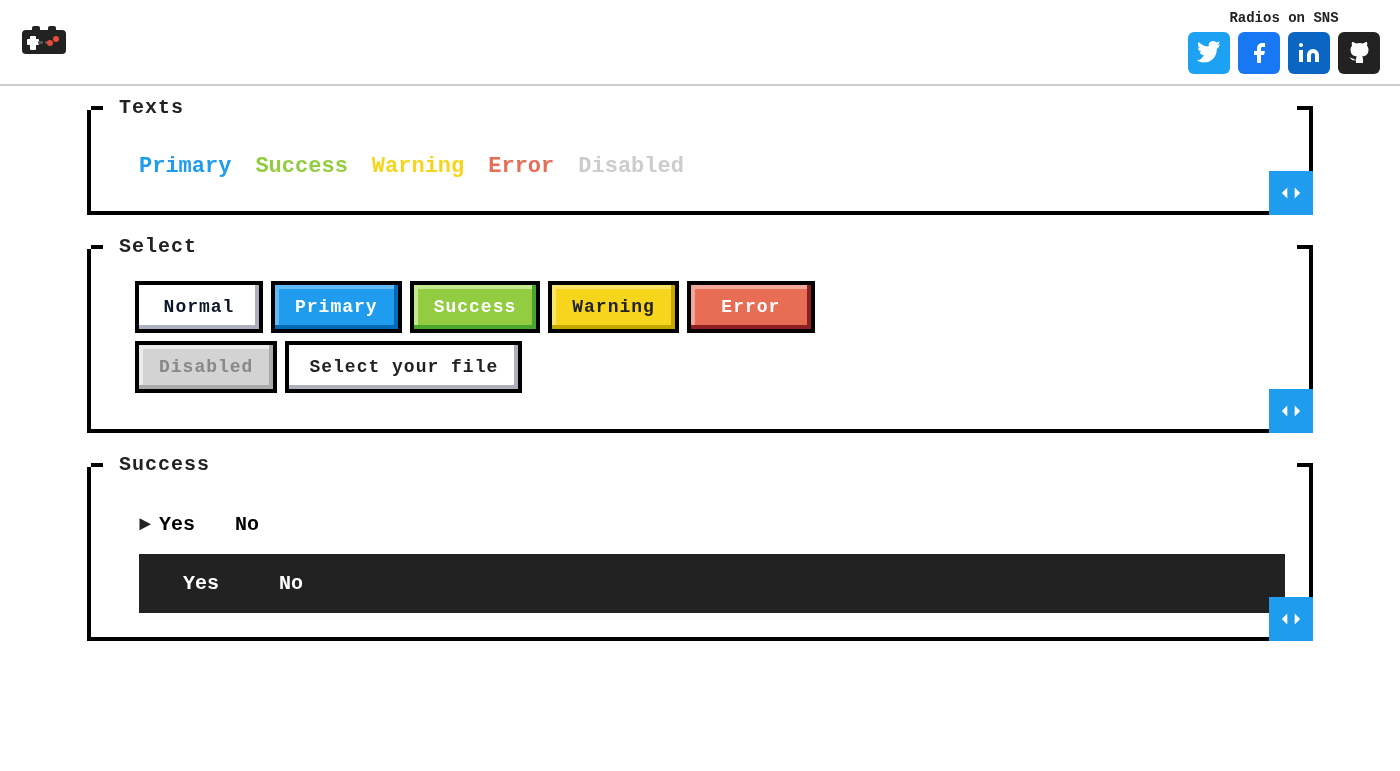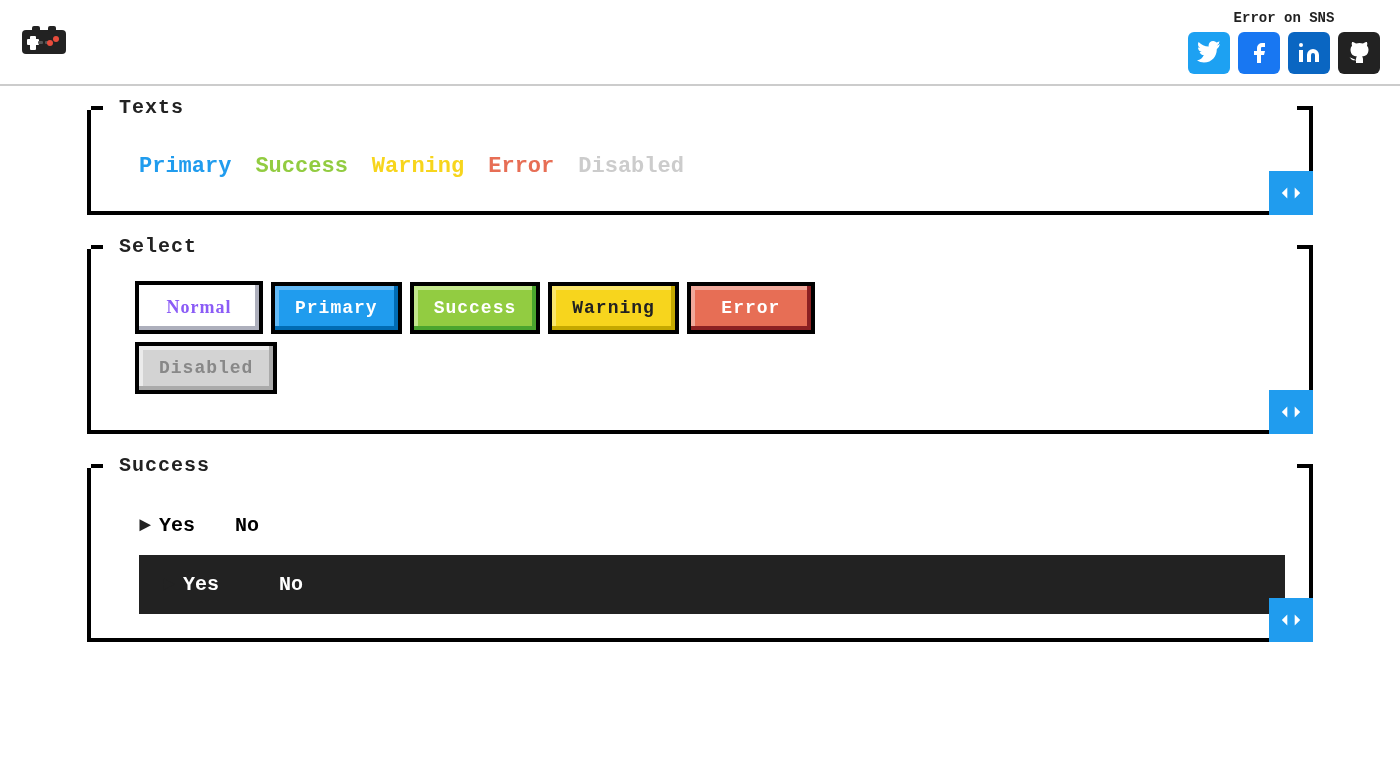--- a/index.html
+++ b/index.html
@@ -189,26 +189,25 @@
       border: none;
       position: relative;
       letter-spacing: 1px;
       min-width: 120px;
       text-align: center;
     }
 
     
     .nes-btn-normal {
       background: #fff;
-      color: #8b5cf6;
+      color: #0f172a;
       box-shadow:
         inset -4px -4px 0px #adafbc,
         inset 4px 4px 0px #fff,
         0 0 0 4px #000;
-      font-family: Liberation Serif, serif;
     }
 
     .nes-btn-primary {
       background: #209cee;
       color: #fff;
       box-shadow:
         inset -4px -4px 0px #006bb3,
         inset 4px 4px 0px #62b9f5,
         0 0 0 4px #000;
     }
@@ -318,21 +317,21 @@
 
       <circle cx="36" cy="17" r="3" fill="#e74c3c"></circle>
       <circle cx="30" cy="21" r="3" fill="#e74c3c"></circle>
 
       <rect x="12" y="4" width="8" height="6" rx="2" fill="#222"></rect>
       <rect x="28" y="4" width="8" height="6" rx="2" fill="#222"></rect>
     </svg>
   </div>
 
   <div class="sns-area">
-    <span class="sns-label">Error on SNS</span>
+    <span class="sns-label">Radios on SNS</span>
     <div class="sns-icons">
       <div class="sns-icon twitter">
         <svg viewBox="0 0 24 24" xmlns="http://www.w3.org/2000/svg">
           <path d="M23 3a10.9 10.9 0 01-3.14 1.53A4.48 4.48 0 0022.43.36a9 9 0 01-2.88 1.1A4.52 4.52 0 0016.11 0c-2.5 0-4.52 2.02-4.52 4.52 0 .35.04.7.11 1.03C7.69 5.37 4.07 3.58 1.64.9a4.52 4.52 0 00-.61 2.27c0 1.57.8 2.95 2.01 3.76a4.5 4.5 0 01-2.05-.57v.06c0 2.19 1.56 4.01 3.63 4.43a4.55 4.55 0 01-2.04.08 4.52 4.52 0 004.22 3.14A9.07 9.07 0 010 19.54a12.8 12.8 0 006.92 2.03c8.3 0 12.85-6.88 12.85-12.85 0-.2 0-.39-.01-.58A9.17 9.17 0 0023 3z"></path>
         </svg>
       </div>
       <div class="sns-icon facebook">
         <svg viewBox="0 0 24 24" xmlns="http://www.w3.org/2000/svg">
           <path d="M18 2h-3a5 5 0 00-5 5v3H7v4h3v8h4v-8h3l1-4h-4V7a1 1 0 011-1h3z"></path>
         </svg>
@@ -382,20 +381,21 @@
     <div class="panel-content">
       <div class="buttons-row">
         <button class="nes-btn nes-btn-normal">Normal</button>
         <button class="nes-btn nes-btn-primary">Primary</button>
         <button class="nes-btn nes-btn-success">Success</button>
         <button class="nes-btn nes-btn-warning">Warning</button>
         <button class="nes-btn nes-btn-error">Error</button>
       </div>
       <div class="buttons-row">
         <button class="nes-btn nes-btn-disabled" disabled="">Disabled</button>
+        <button class="nes-btn nes-btn-file">Select your file</button>
       </div>
     </div>
     <button class="code-btn">
       <svg viewBox="0 0 24 24" xmlns="http://www.w3.org/2000/svg">
         <polyline points="16 18 22 12 16 6"></polyline>
         <polyline points="8 6 2 12 8 18"></polyline>
       </svg>
     </button>
   </div>
 

